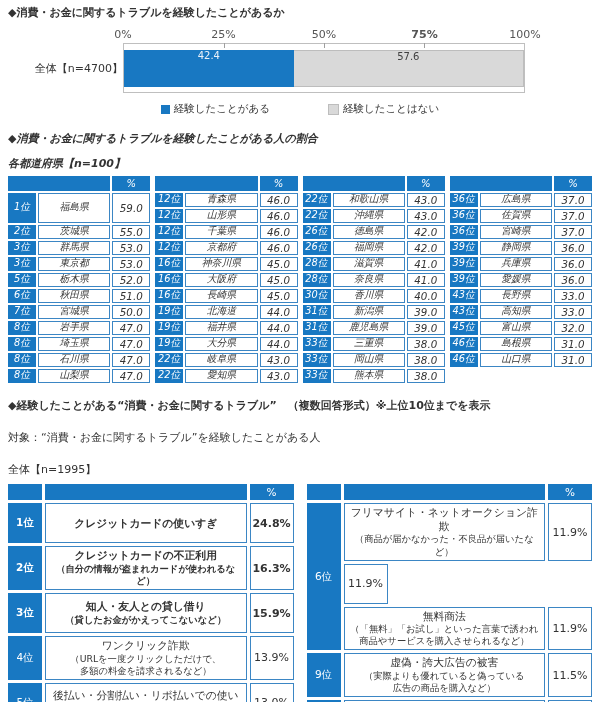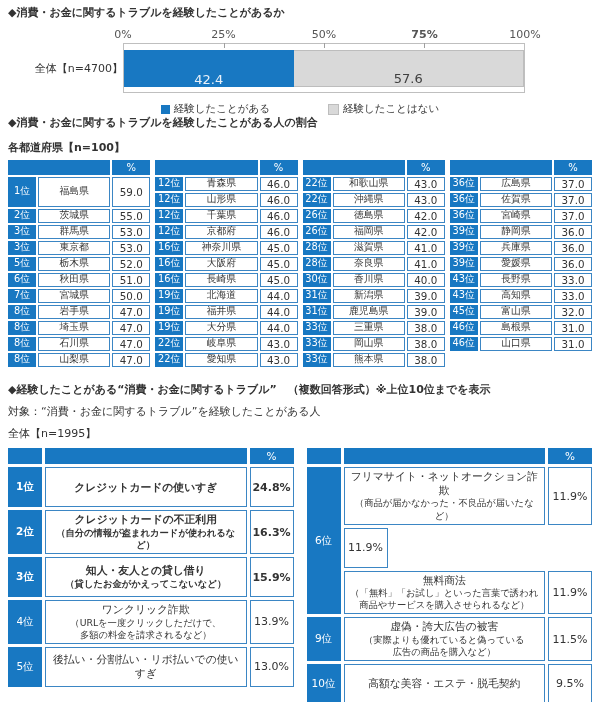--- a/index.html
+++ b/index.html
@@ -10,47 +10,47 @@
 
   
   .chart{margin-top:8px;}
   .axis{position:relative;height:15px;margin-left:115px;width:402px;}
   .tick-label{position:absolute;top:0;transform:translateX(-50%);font-size:11px;color:#555;white-space:nowrap;}
   .chart-row{display:flex;align-items:stretch;}
   .row-label{width:115px;font-size:11px;color:#333;display:flex;align-items:center;justify-content:flex-end;box-sizing:border-box;}
   .plot{position:relative;width:402px;height:50px;border:1px solid #bfbfbf;display:flex;align-items:center;box-sizing:border-box;background:#fff;}
   .gridtick{position:absolute;top:-1px;width:1px;height:5px;background:#9f9f9f;}
   .bar{display:flex;width:100%;height:37px;}
-  .seg{display:flex;align-items:flex-end;justify-content:center;font-size:13px;box-sizing:border-box;overflow:hidden;}
+  .seg{display:flex;align-items:flex-start;justify-content:center;font-size:10px;box-sizing:border-box;overflow:hidden;}
   .seg-yes{background:#1878c2;color:#e9f1f9;}
   .seg-no{background:#d9d9d9;border:1px solid #bdbdbd;border-left:none;color:#404040;}
   .legend{display:flex;justify-content:center;gap:58px;margin-top:9px;font-size:10.5px;color:#333;}
   .legend-item{display:flex;align-items:center;gap:4px;font-family:Liberation Serif, serif;}
   .sw{width:9px;height:9px;display:inline-block;flex:none;}
   .legend-item.blue .sw{background:#1878c2;}
   .legend-item.gray .sw{background:#d9d9d9;border:1px solid #bdbdbd;}
 
   
-  .sec2{}
+  .sec2{margin-top:16px;font-style:italic;}
   .sub-label{font-size:11px;font-weight:bold;color:#333;margin-top:9px;}
   .pref-grid{display:flex;gap:5px;margin-top:5px;}
   .pref-col{flex:1;min-width:0;}
   .pref-head{display:flex;gap:2px;margin-bottom:2px;}
   .ph-main{flex:1;background:#1878c2;height:15px;}
   .ph-pct{width:38px;background:#1878c2;color:#fff;font-size:10px;display:flex;align-items:center;justify-content:center;height:15px;}
   .pref-row{display:flex;gap:2px;margin-bottom:2px;}
   .pref-row .cell{height:14px;display:flex;align-items:center;justify-content:center;font-size:9.8px;border:1px solid #3b86c4;background:#fff;color:#333;white-space:nowrap;overflow:hidden;}
   .pref-row .rank{width:28px;background:#1878c2;color:#fff;border-color:#1878c2;flex:none;}
   .pref-row .name{flex:1;min-width:0;}
   .pref-row .val{width:38px;font-size:10.3px;flex:none;}
   .pref-row.tall .cell{height:30px;}
 
   
   .sec3{margin-top:14px;}
-  .h-line{font-size:11px;color:#333;margin-top:8px;line-height:1.3;}
+  .h-line{font-size:11px;color:#333;margin-top:18px;line-height:1.3;}
   .trouble-grid{display:flex;gap:13px;margin-top:7px;}
   .ttable{flex:1;min-width:0;}
   .thead{display:flex;gap:3px;margin-bottom:3px;}
   .hblue{background:#1878c2;height:16px;}
   .hrank{width:34px;flex:none;}
   .hmain{flex:1;}
   .hval{width:44px;flex:none;color:#fff;font-size:10.5px;display:flex;align-items:center;justify-content:center;}
   .tgroup{display:flex;gap:3px;margin-bottom:3px;}
   .grank{width:34px;flex:none;background:#1878c2;color:#fff;display:flex;align-items:center;justify-content:center;font-size:10.5px;}
   .gitems{flex:1;min-width:0;display:flex;flex-direction:column;gap:3px;}

